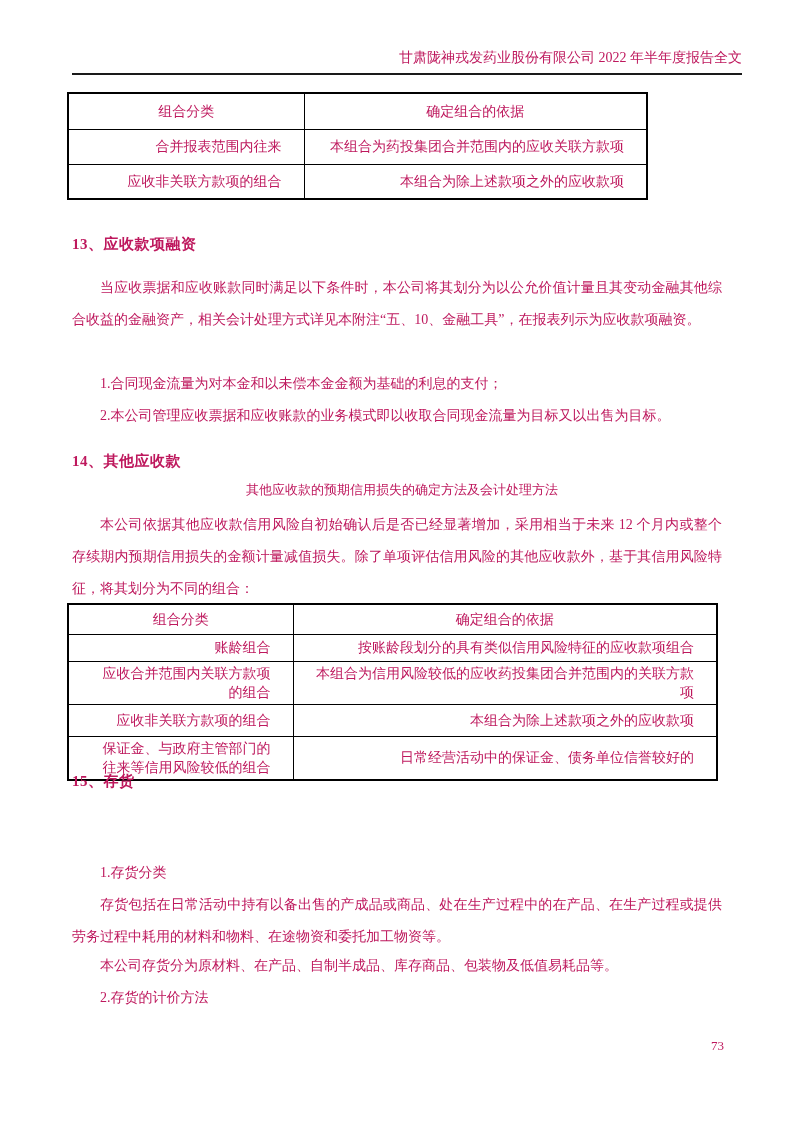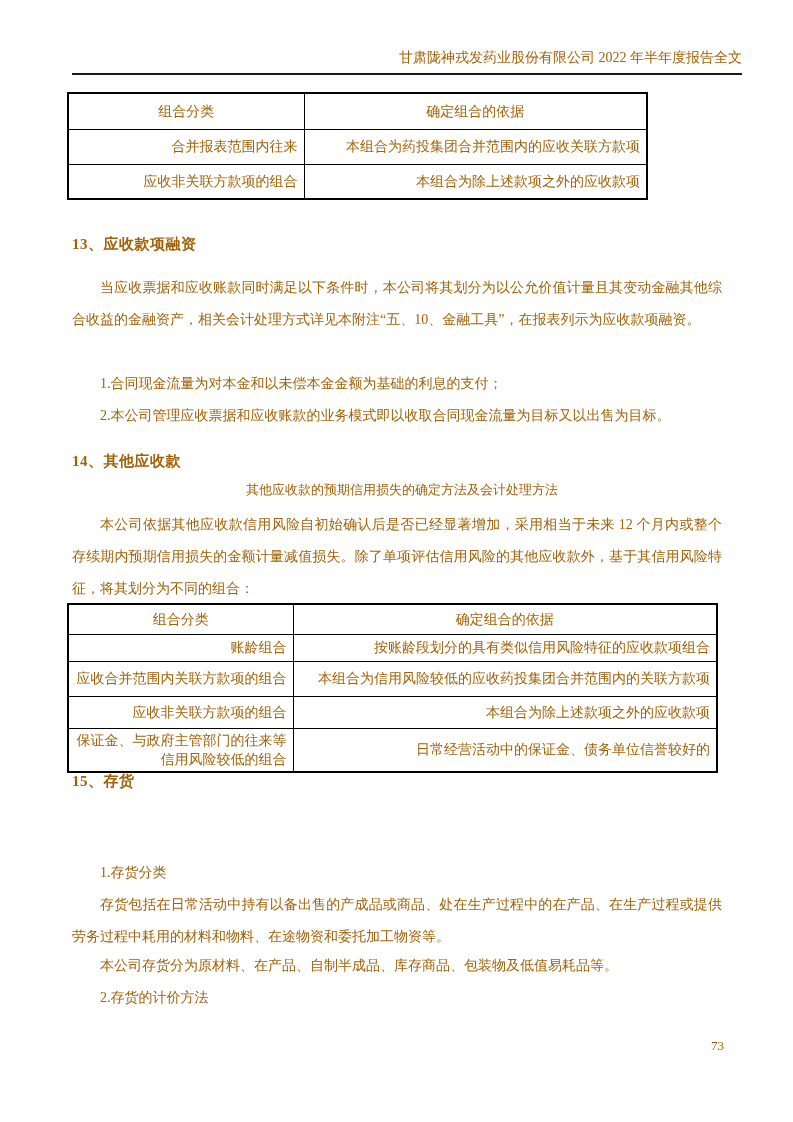--- a/index.html
+++ b/index.html
@@ -4,21 +4,21 @@
 <style>
   * { margin: 0; padding: 0; box-sizing: border-box; }
   html, body { background: #888; }
   .page {
     position: relative;
     width: 793px;
     height: 1122px;
     margin: 0 auto;
     background: #ffffff;
     font-family: "Liberation Serif", "DejaVu Serif", serif;
-    color: #a16207;
+    color: #be185d;
     overflow: hidden;
   }
   .abs { position: absolute; }
 
   
   .doc-header {
     left: 72px; top: 48px; width: 670px;
     text-align: right;
     font-size: 14px; line-height: 20px;
     padding-bottom: 5px;
@@ -28,21 +28,21 @@
   
   table.doc-table {
     border-collapse: collapse;
     table-layout: fixed;
     border: 2px solid #000;
   }
   table.doc-table td {
     border: 1.5px solid #000;
     font-size: 14px;
     line-height: 19px;
-    padding: 2px 6px;
+    padding: 2px 22px;
     vertical-align: middle;
     word-break: break-all;
   }
   table.doc-table td.th-cell { text-align: center; }
   table.doc-table td.body-cell { text-align: right; }
 
   #table1 { left: 67px; top: 92px; width: 581px; }
   #table1 tr.hdr { height: 36px; }
   #table1 tr.row { height: 35px; }
 

